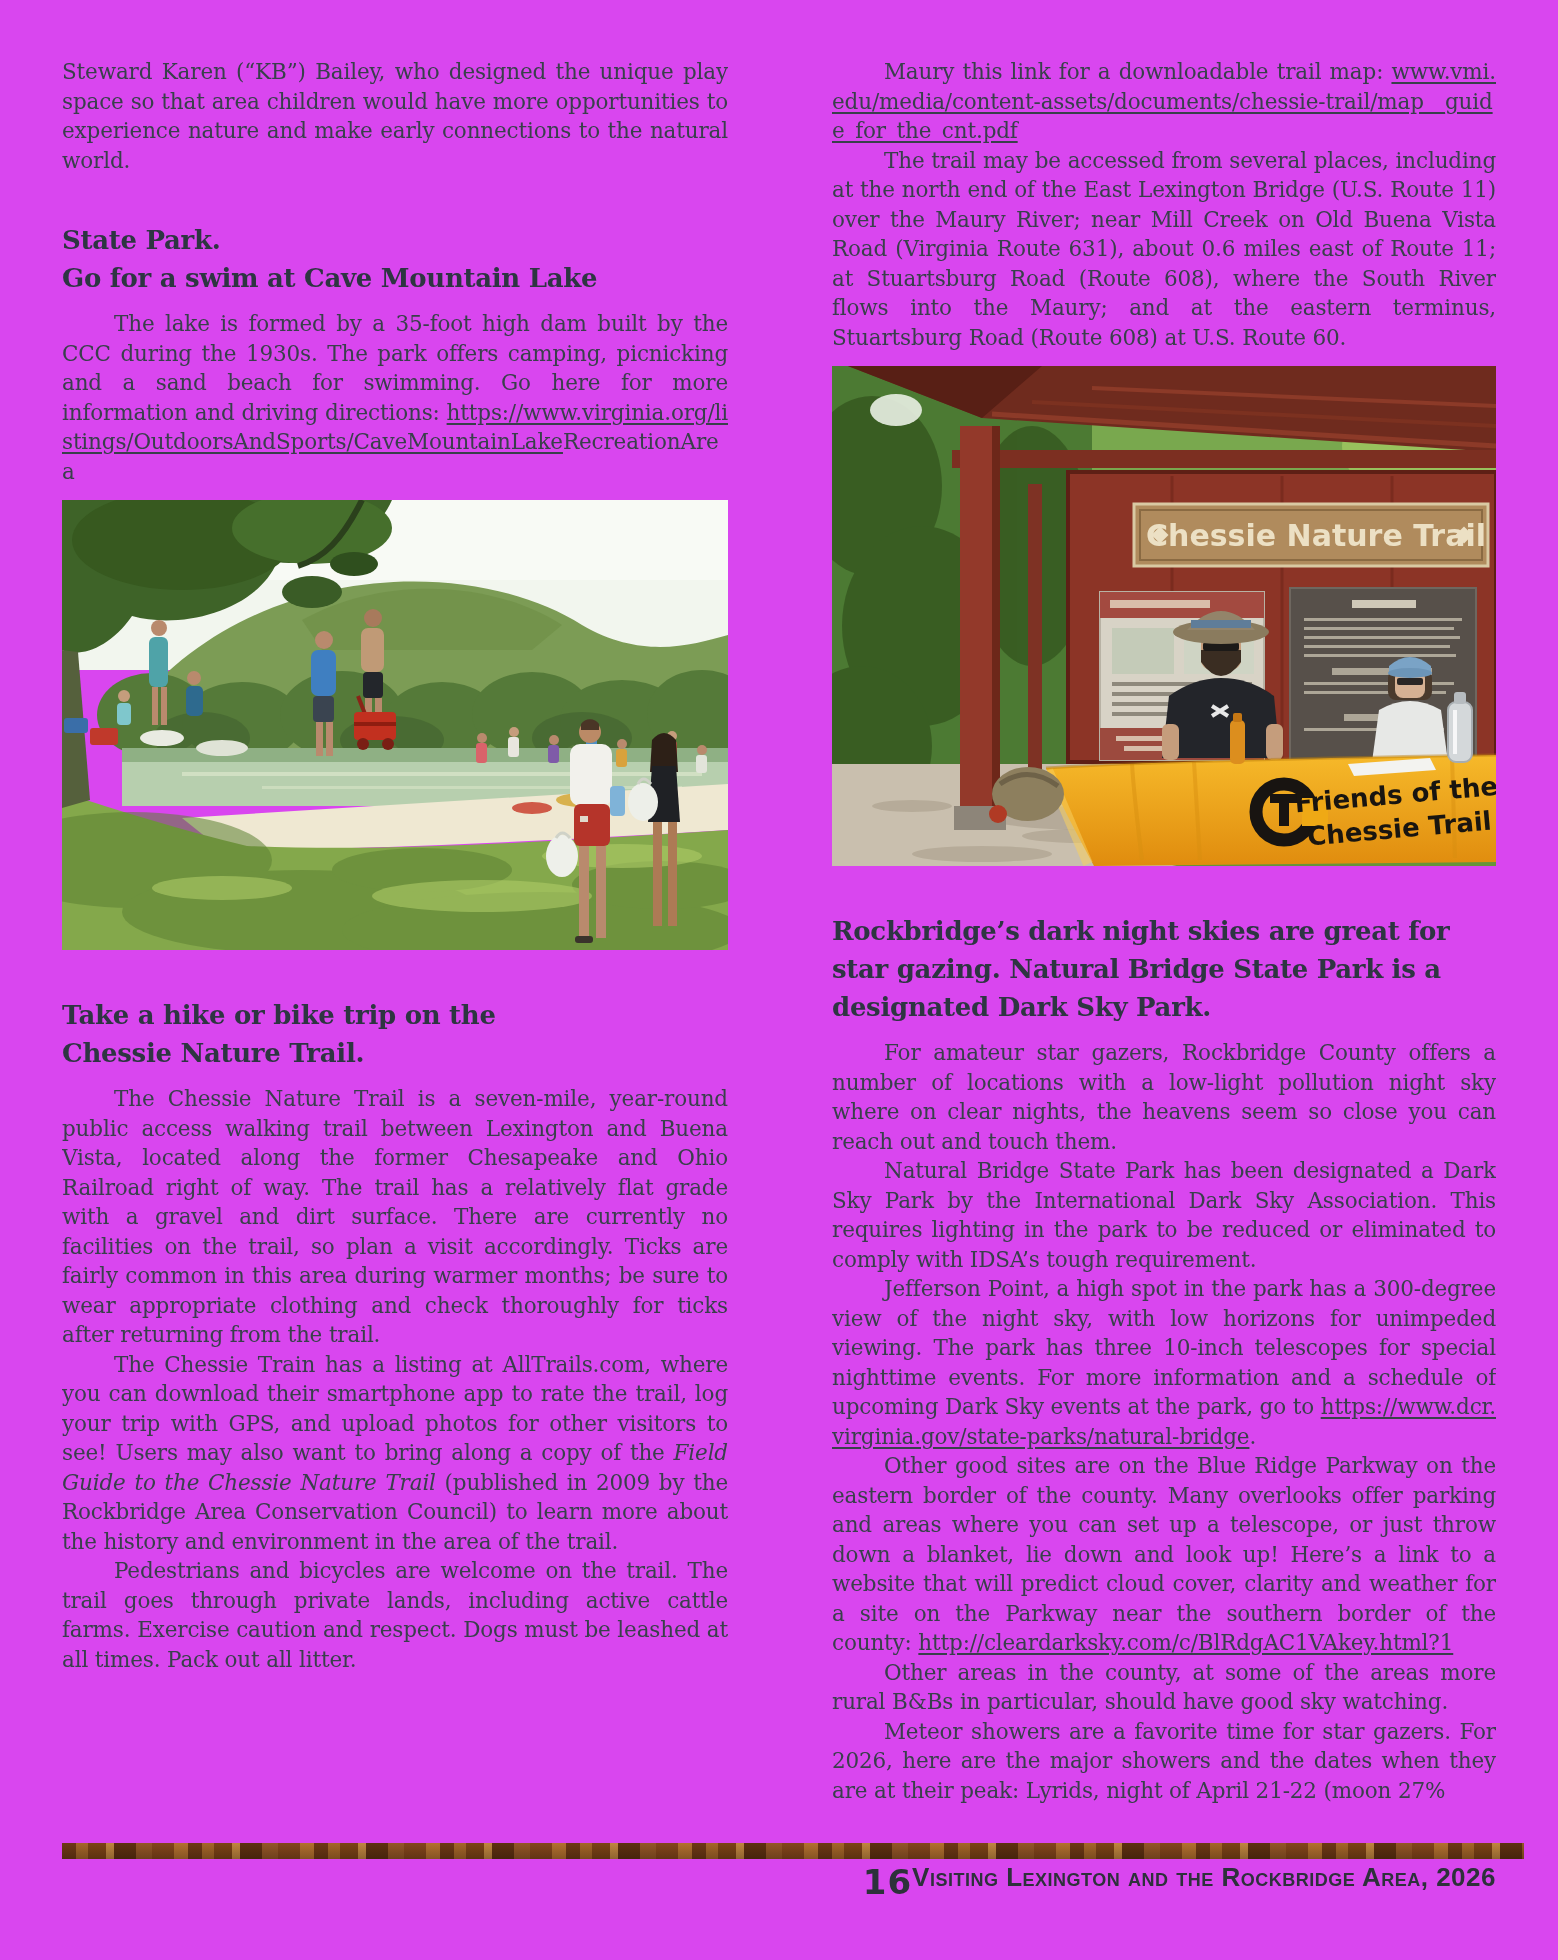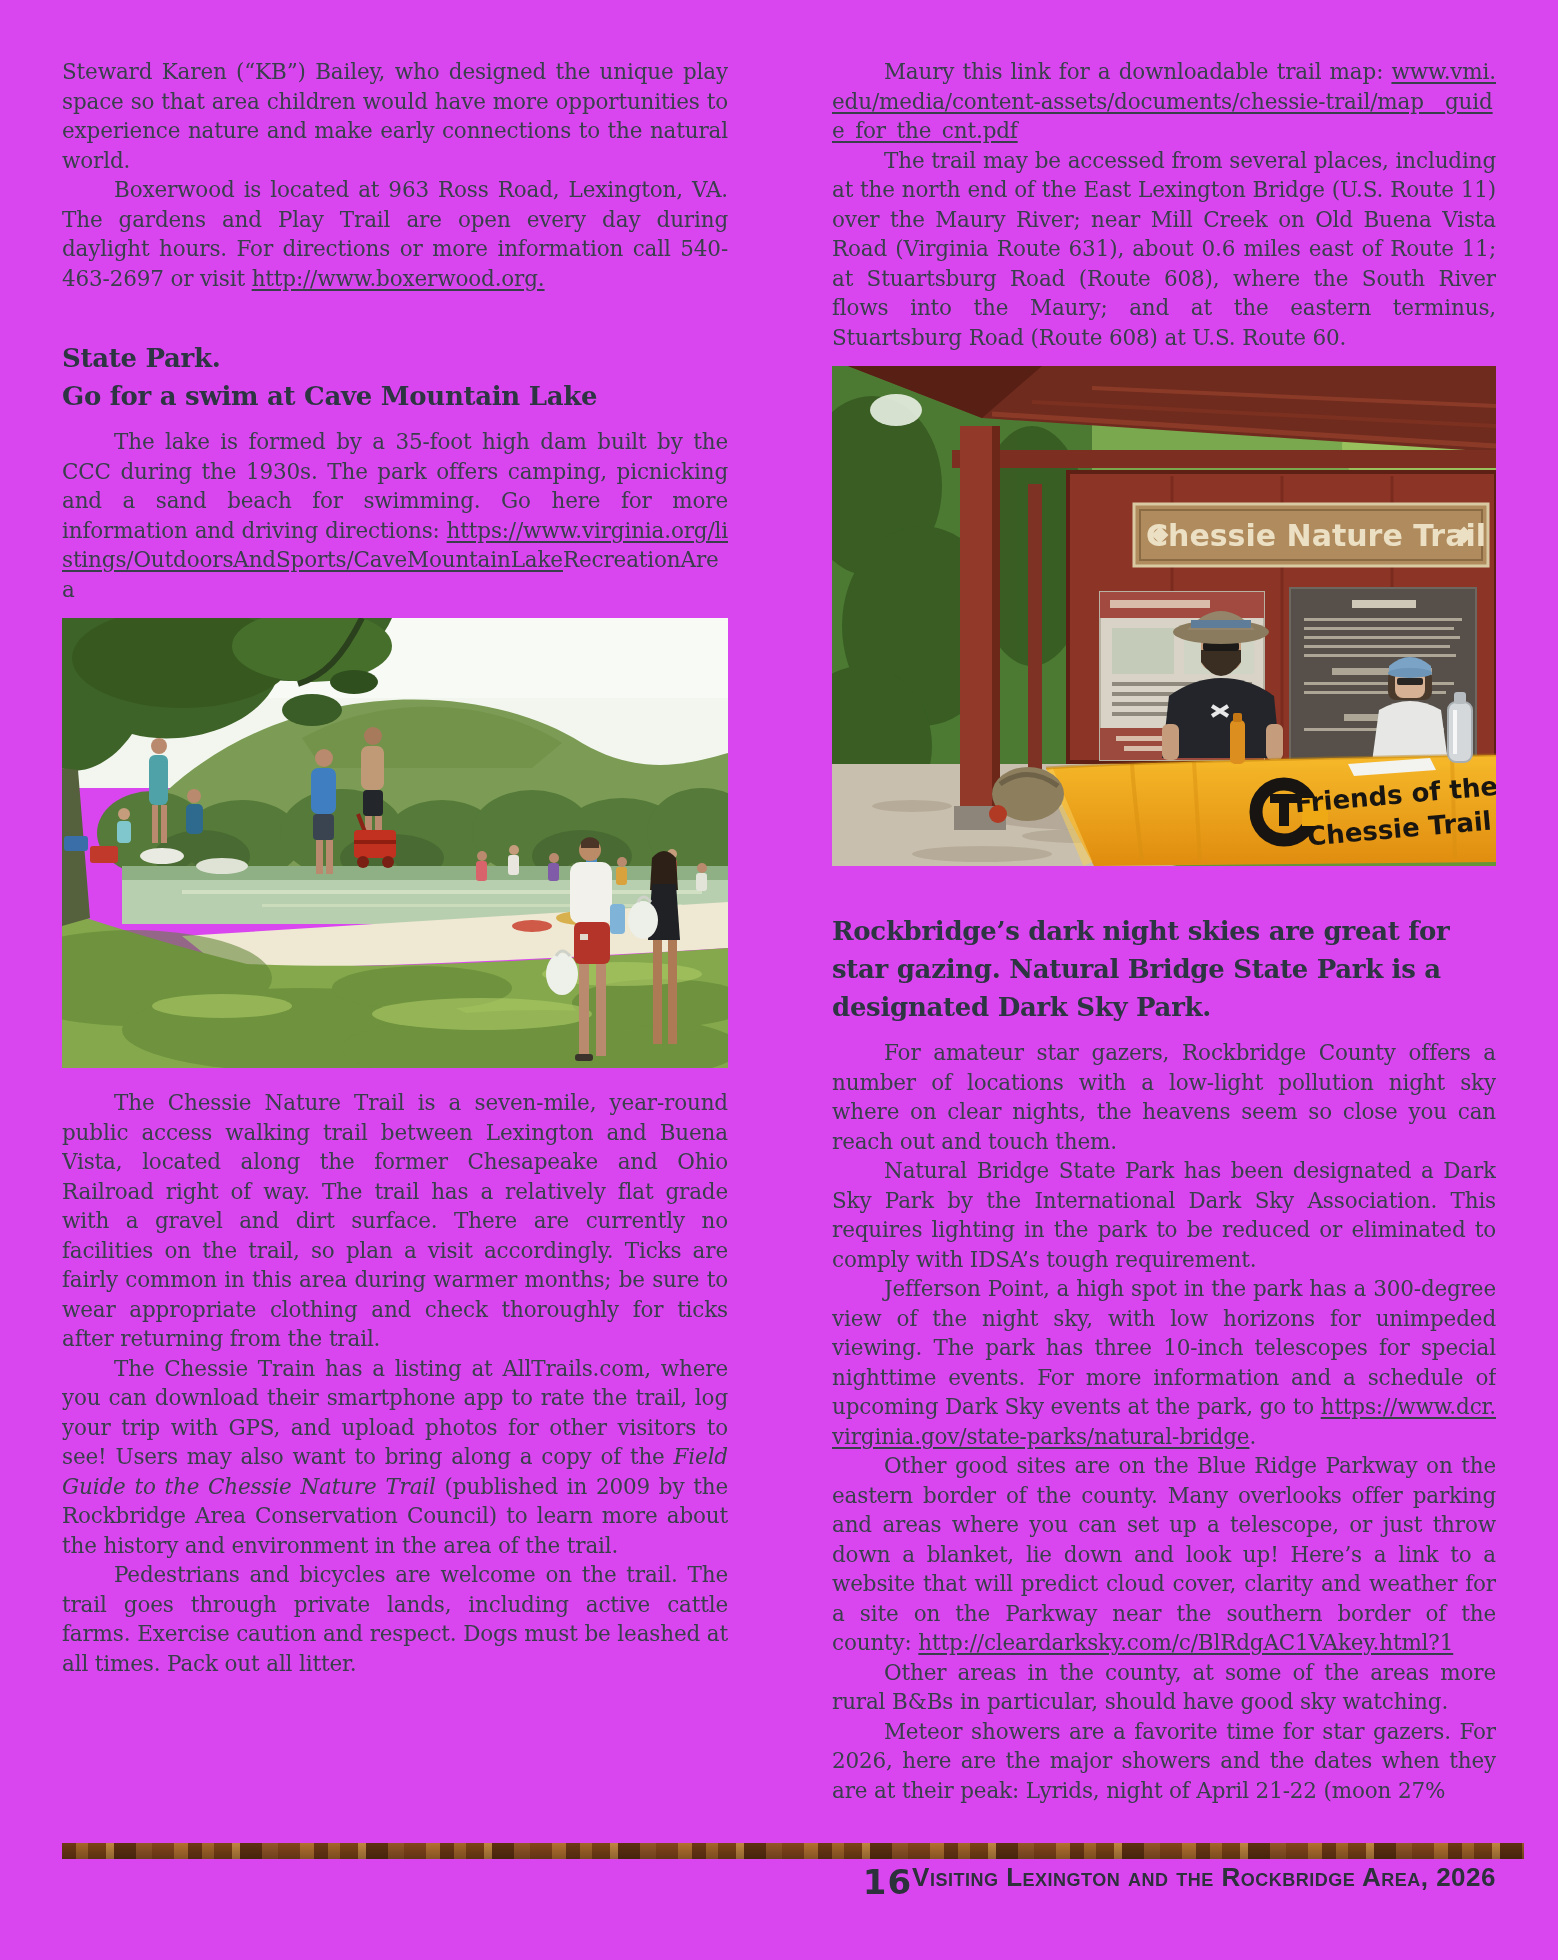--- a/index.html
+++ b/index.html
@@ -49,21 +49,20 @@
     font-family:"Liberation Sans", sans-serif;
   }
 </style>
 </head>
 <body>
 
 <div class="page">
 
   <div class="col col-left">
     <p class="b">Steward Karen (“KB”) Bailey, who designed the unique play space so that area children would have more opportunities to experience nature and make early connections to the natural world.</p>
-    <p class="b ind"><span>Boxerwood is located at 963 Ross Road, Lexington, VA. The gardens and Play Trail are open every day during daylight hours. For directions or more information call 540-463-2697 or visit </span><span class="lnk">http://www.boxerwood.org.</span></p>
 
     <h2 class="hd">
       <span>State Park.</span>
       <span>Go for a swim at Cave Mountain Lake</span>
     </h2>
 
     <p class="b ind"><span>The lake is formed by a 35-foot high dam built by the CCC during the 1930s. The park offers camping, picnicking and a sand beach for swimming. Go here for more information and driving directions: </span><span class="lnk brk">https://www.virginia.org/listings/OutdoorsAndSports/CaveMountainLake</span><span class="brk">RecreationArea</span></p>
 
     <figure class="fig-lake">
       <svg width="666" height="450" viewBox="0 0 666 450">
@@ -208,20 +207,24 @@
           <path d="M590,240 Q602,226 614,240 L616,272 L588,272 Z" fill="#2d2017"></path>
           <path d="M590,266 L614,266 L618,322 L586,322 Z" fill="#1f2125"></path>
           <rect x="591" y="322" width="9" height="104" fill="#ad7a55"></rect>
           <rect x="606" y="322" width="9" height="104" fill="#ad7a55"></rect>
           <ellipse cx="581" cy="302" rx="15" ry="19" fill="#edefe9"></ellipse>
           <path d="M576,284 Q581,274 589,284" stroke="#cfd2c8" stroke-width="3" fill="none"></path>
         </g>
       </svg>
     </figure>
 
+    <h2 class="hd">
+      <span>Take a hike or bike trip on the</span>
+      <span>Chessie Nature Trail.</span>
+    </h2>
 
     <p class="b ind">The Chessie Nature Trail is a seven-mile, year-round public access walking trail between Lexington and Buena Vista, located along the former Chesapeake and Ohio Railroad right of way. The trail has a relatively flat grade with a gravel and dirt surface. There are currently no facilities on the trail, so plan a visit accordingly. Ticks are fairly common in this area during warmer months; be sure to wear appropriate clothing and check thoroughly for ticks after returning from the trail.</p>
     <p class="b ind"><span>The Chessie Train has a listing at AllTrails.com, where you can download their smartphone app to rate the trail, log your trip with GPS, and upload photos for other visitors to see! Users may also want to bring along a copy of the </span><span class="it">Field Guide to the Chessie Nature Trail</span><span> (published in 2009 by the Rockbridge Area Conservation Council) to learn more about the history and environment in the area of the trail.</span></p>
     <p class="b ind">Pedestrians and bicycles are welcome on the trail. The trail goes through private lands, including active cattle farms. Exercise caution and respect. Dogs must be leashed at all times. Pack out all litter.</p>
   </div>
 
   <div class="col col-right">
     <p class="b ind"><span>Maury this link for a downloadable trail map: </span><span class="lnk brk">www.vmi.edu/media/content-assets/documents/chessie-trail/map__guide_for_the_cnt.pdf</span></p>
     <p class="b ind">The trail may be accessed from several places, including at the north end of the East Lexington Bridge (U.S. Route 11) over the Maury River; near Mill Creek on Old Buena Vista Road (Virginia Route 631), about 0.6 miles east of Route 11; at Stuartsburg Road (Route 608), where the South River flows into the Maury; and at the eastern terminus, Stuartsburg Road (Route 608) at U.S. Route 60.</p>
 

